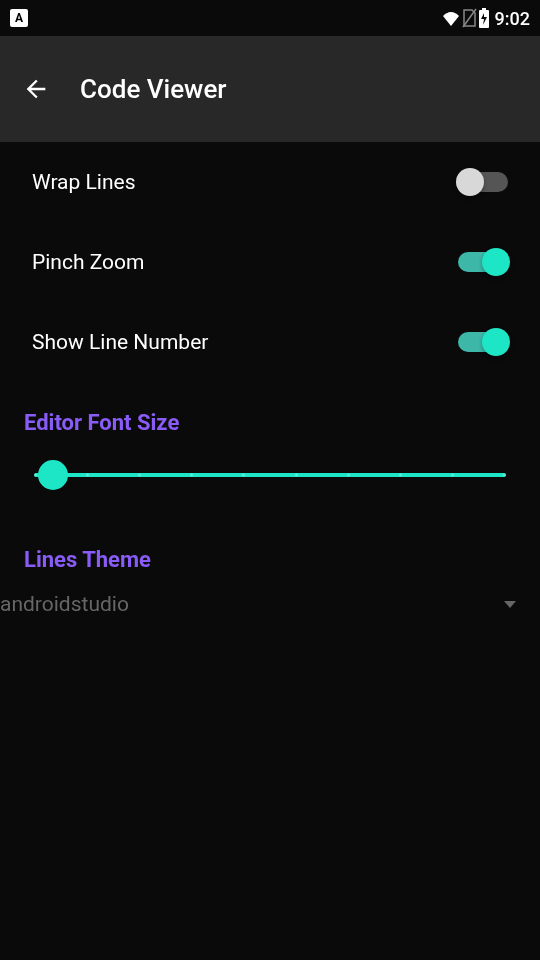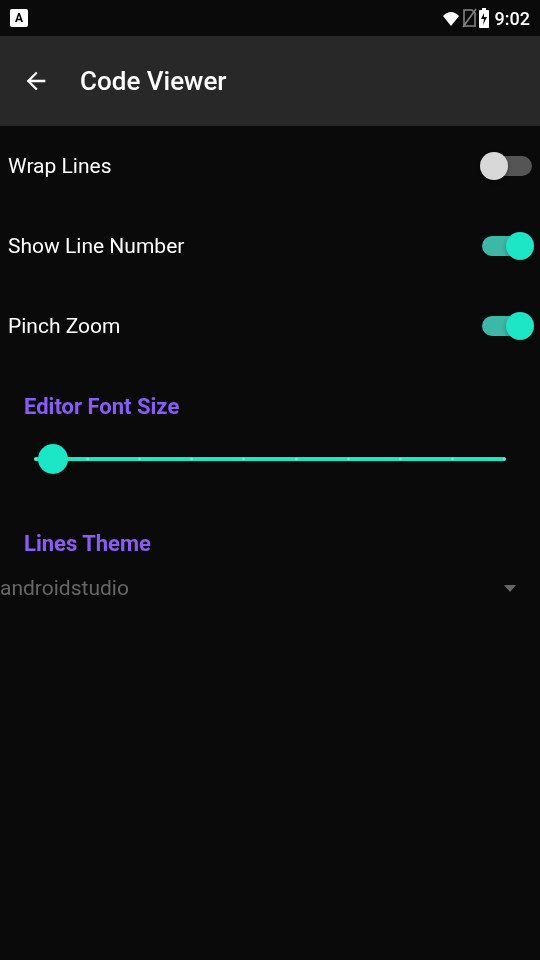--- a/index.html
+++ b/index.html
@@ -44,21 +44,21 @@
       font-weight: bold;
       border-radius: 2px;
     }
     .clock {
       font-size: 18px;
       font-weight: 500;
       color: #ffffff;
       margin-left: 4px;
     }
     .app-bar {
-      height: 90px;
+      height: 106px;
       background: #282828;
       display: flex;
       align-items: center;
       padding: 0 16px;
     }
     .back-button {
       width: 40px;
       height: 40px;
       display: flex;
       align-items: center;
@@ -80,21 +80,21 @@
       color: #c0c0c0;
       margin-top: 2px;
     }
     .content {
       padding: 0;
     }
     .setting-row {
       display: flex;
       justify-content: space-between;
       align-items: center;
-      padding: 28px 8px;
+      padding: 28px 32px;
     }
     .setting-label {
       font-size: 21px;
       color: #ffffff;
     }
     .toggle {
       position: relative;
       width: 50px;
       height: 20px;
       border-radius: 10px;
@@ -234,33 +234,33 @@
 <div class="content">
 
   <div class="setting-row">
     <div class="setting-label">Wrap Lines</div>
     <div class="toggle toggle-off">
       <div class="toggle-knob"></div>
     </div>
   </div>
 
   <div class="setting-row">
+    <div class="setting-label">Pinch Zoom</div>
+    <div class="toggle toggle-on">
+      <div class="toggle-knob"></div>
+    </div>
+  </div>
+
+  <div class="setting-row">
     <div class="setting-label">Show Line Number</div>
     <div class="toggle toggle-on">
       <div class="toggle-knob"></div>
     </div>
   </div>
 
-  <div class="setting-row">
-    <div class="setting-label">Pinch Zoom</div>
-    <div class="toggle toggle-on">
-      <div class="toggle-knob"></div>
-    </div>
-  </div>
-
   <div class="section-header">Editor Font Size</div>
 
   <div class="slider-container">
     <div class="slider-track">
       <div class="slider-ticks">
         <div class="slider-tick"></div>
         <div class="slider-tick"></div>
         <div class="slider-tick"></div>
         <div class="slider-tick"></div>
         <div class="slider-tick"></div>

